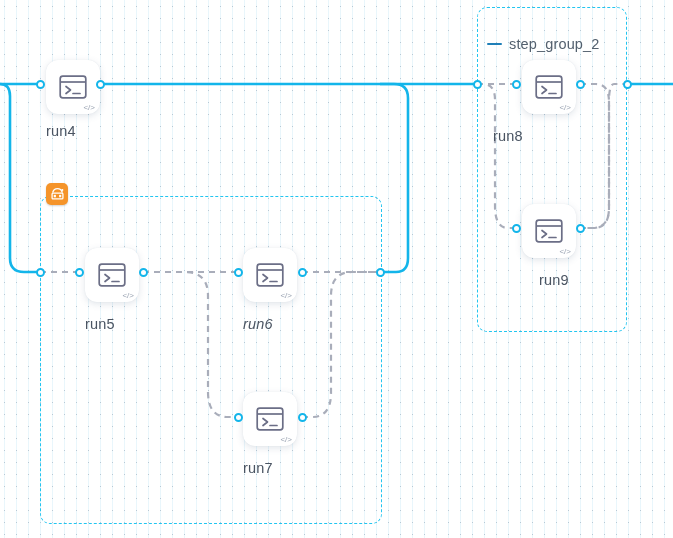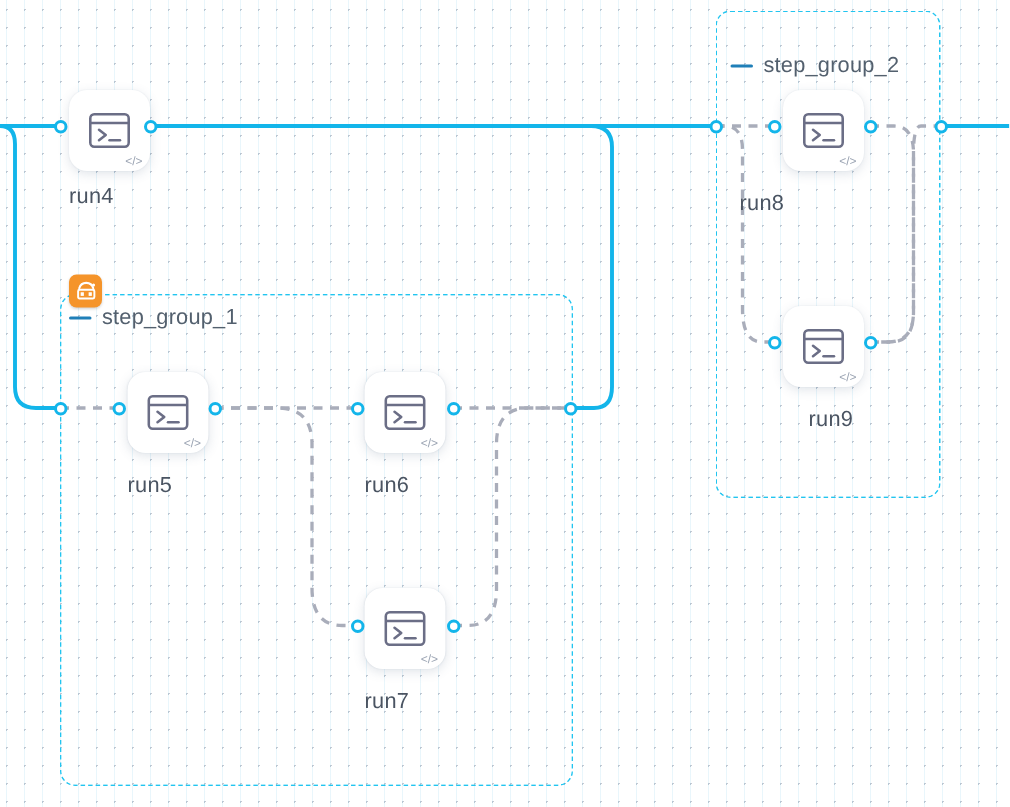--- a/index.html
+++ b/index.html
@@ -150,24 +150,20 @@
   <div class="group-badge" style="left:46px; top:183px;">
     <svg width="15" height="14" viewBox="0 0 16 15">
       <path d="M3 5.5 A5.2 5.2 0 0 1 13 5.5" fill="none" stroke="#ffffff" stroke-width="1.5" stroke-linecap="round"></path>
       <circle cx="13.2" cy="3.2" r="1.1" fill="#ffffff"></circle>
       <rect x="2.2" y="6.6" width="11.6" height="6.2" rx="1" fill="none" stroke="#ffffff" stroke-width="1.4"></rect>
       <rect x="4" y="8.4" width="2.3" height="2.6" fill="#ffffff"></rect>
       <rect x="9.7" y="8.4" width="2.3" height="2.6" fill="#ffffff"></rect>
     </svg>
   </div>
 
-  <div class="group-label" style="left:46px; top:204px;">
-    <span class="collapse-dash"></span>
-    <span>step_group_1</span>
-  </div>
 
   <div class="group-box" style="left:477px; top:7px; width:150px; height:325px;"></div>
 
   <div class="group-label" style="left:487px; top:16px;margin-top:20px;">
     <span class="collapse-dash"></span>
     <span>step_group_2</span>
   </div>
 
   <div class="node" style="left:46px; top:60px;">
     <svg class="term-icon" viewBox="0 0 28 24">
@@ -193,21 +189,21 @@
 
   <div class="node" style="left:243px; top:248px;">
     <svg class="term-icon" viewBox="0 0 28 24">
       <rect x="1.2" y="1.2" width="25.6" height="21.6" rx="2.6" fill="none" stroke="#6b6e86" stroke-width="1.7"></rect>
       <line x1="1.2" y1="7" x2="26.8" y2="7" stroke="#6b6e86" stroke-width="1.7"></line>
       <polyline points="7,11.5 11.5,15 7,18.5" fill="none" stroke="#6b6e86" stroke-width="1.7" stroke-linecap="round" stroke-linejoin="round"></polyline>
       <line x1="14" y1="18.5" x2="21" y2="18.5" stroke="#6b6e86" stroke-width="1.7" stroke-linecap="round"></line>
     </svg>
     <span class="code-glyph">&lt;/&gt;</span>
   </div>
-  <div class="node-label" style="left:243px; top:316px; width:54px;">run6</div>
+  <div class="node-label" style="left:243px; top:316px; width:54px;font-style:italic;">run6</div>
 
   <div class="node" style="left:243px; top:392px;">
     <svg class="term-icon" viewBox="0 0 28 24">
       <rect x="1.2" y="1.2" width="25.6" height="21.6" rx="2.6" fill="none" stroke="#6b6e86" stroke-width="1.7"></rect>
       <line x1="1.2" y1="7" x2="26.8" y2="7" stroke="#6b6e86" stroke-width="1.7"></line>
       <polyline points="7,11.5 11.5,15 7,18.5" fill="none" stroke="#6b6e86" stroke-width="1.7" stroke-linecap="round" stroke-linejoin="round"></polyline>
       <line x1="14" y1="18.5" x2="21" y2="18.5" stroke="#6b6e86" stroke-width="1.7" stroke-linecap="round"></line>
     </svg>
     <span class="code-glyph">&lt;/&gt;</span>
   </div>

